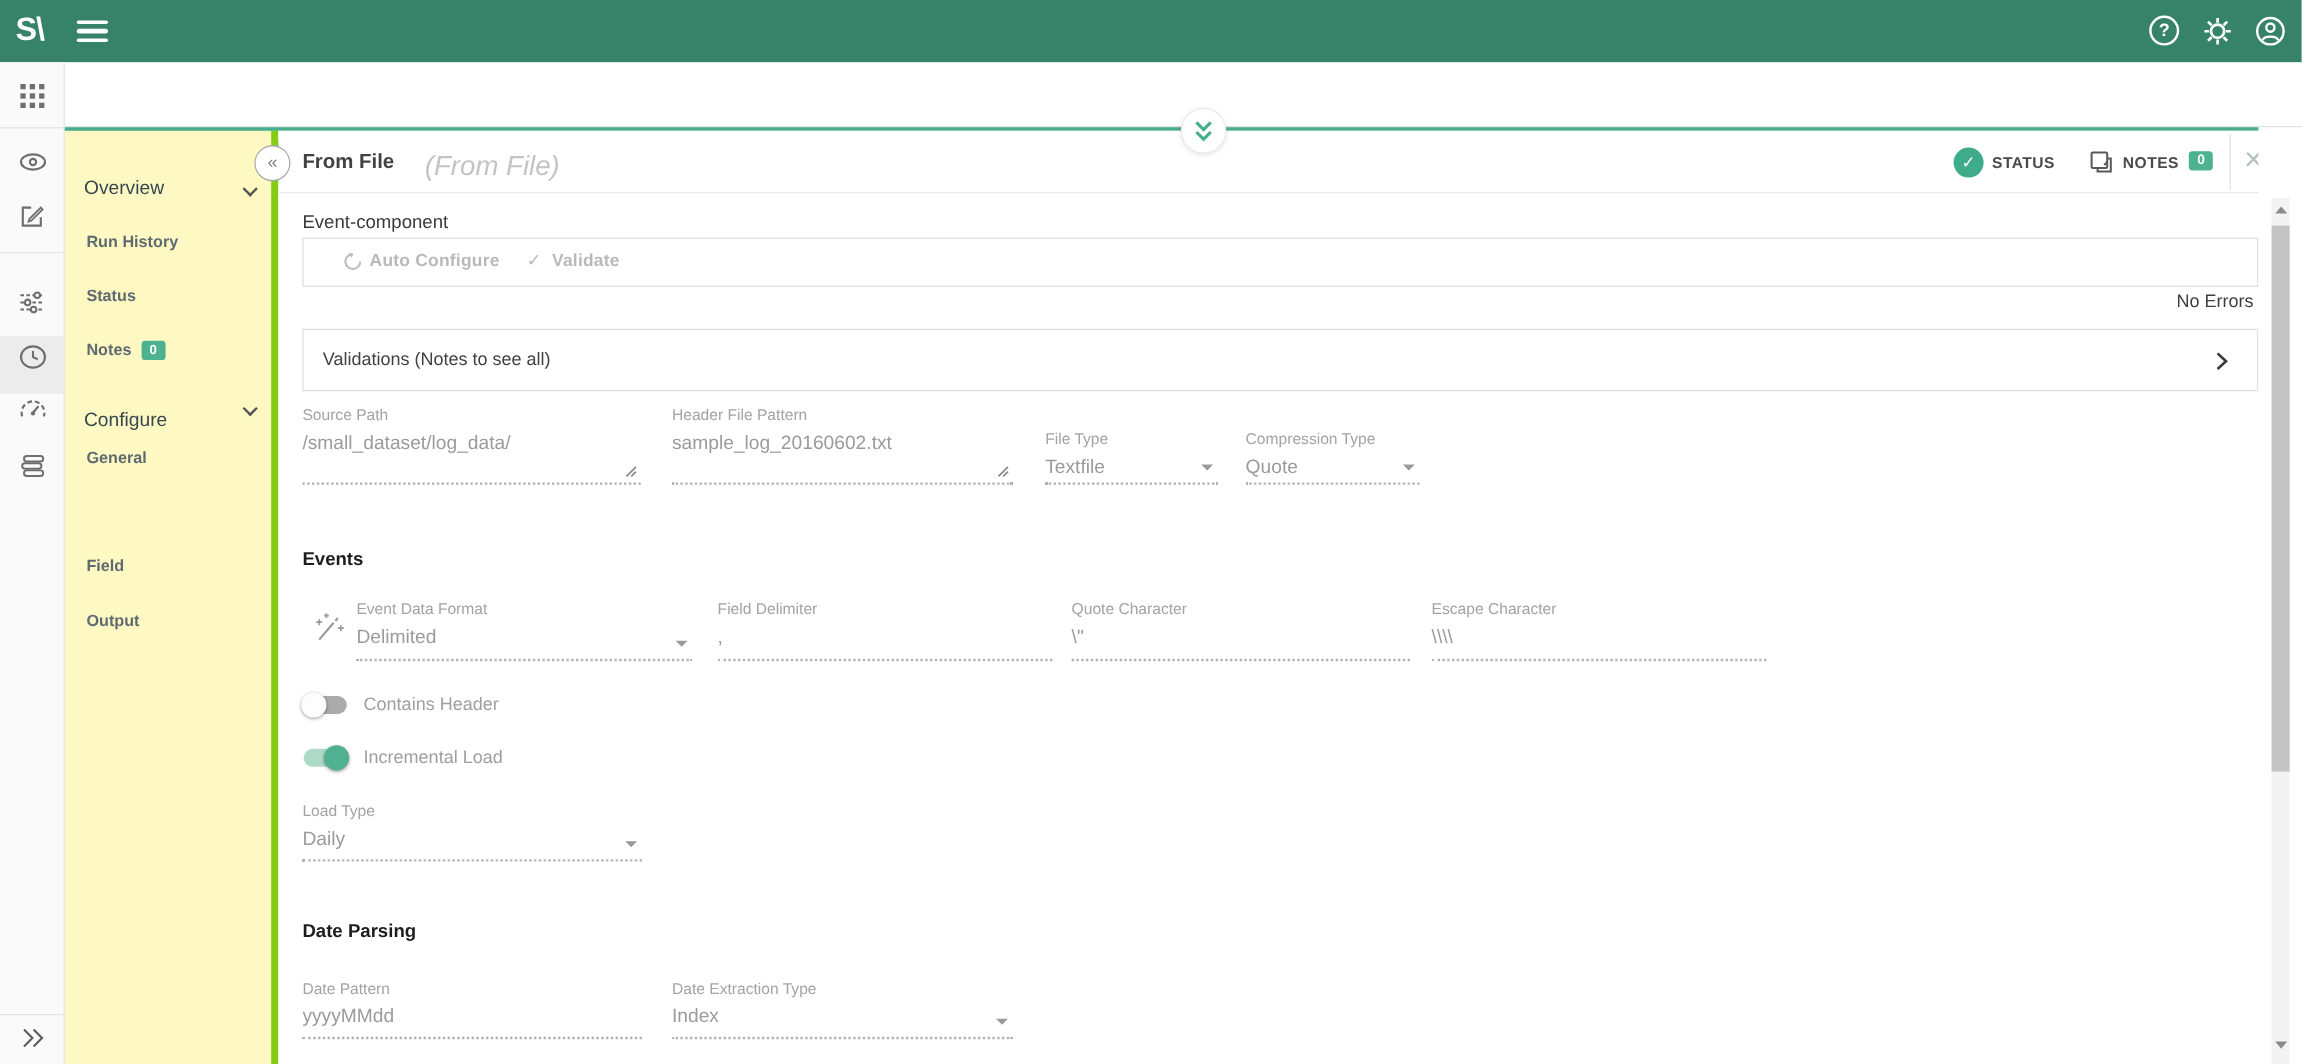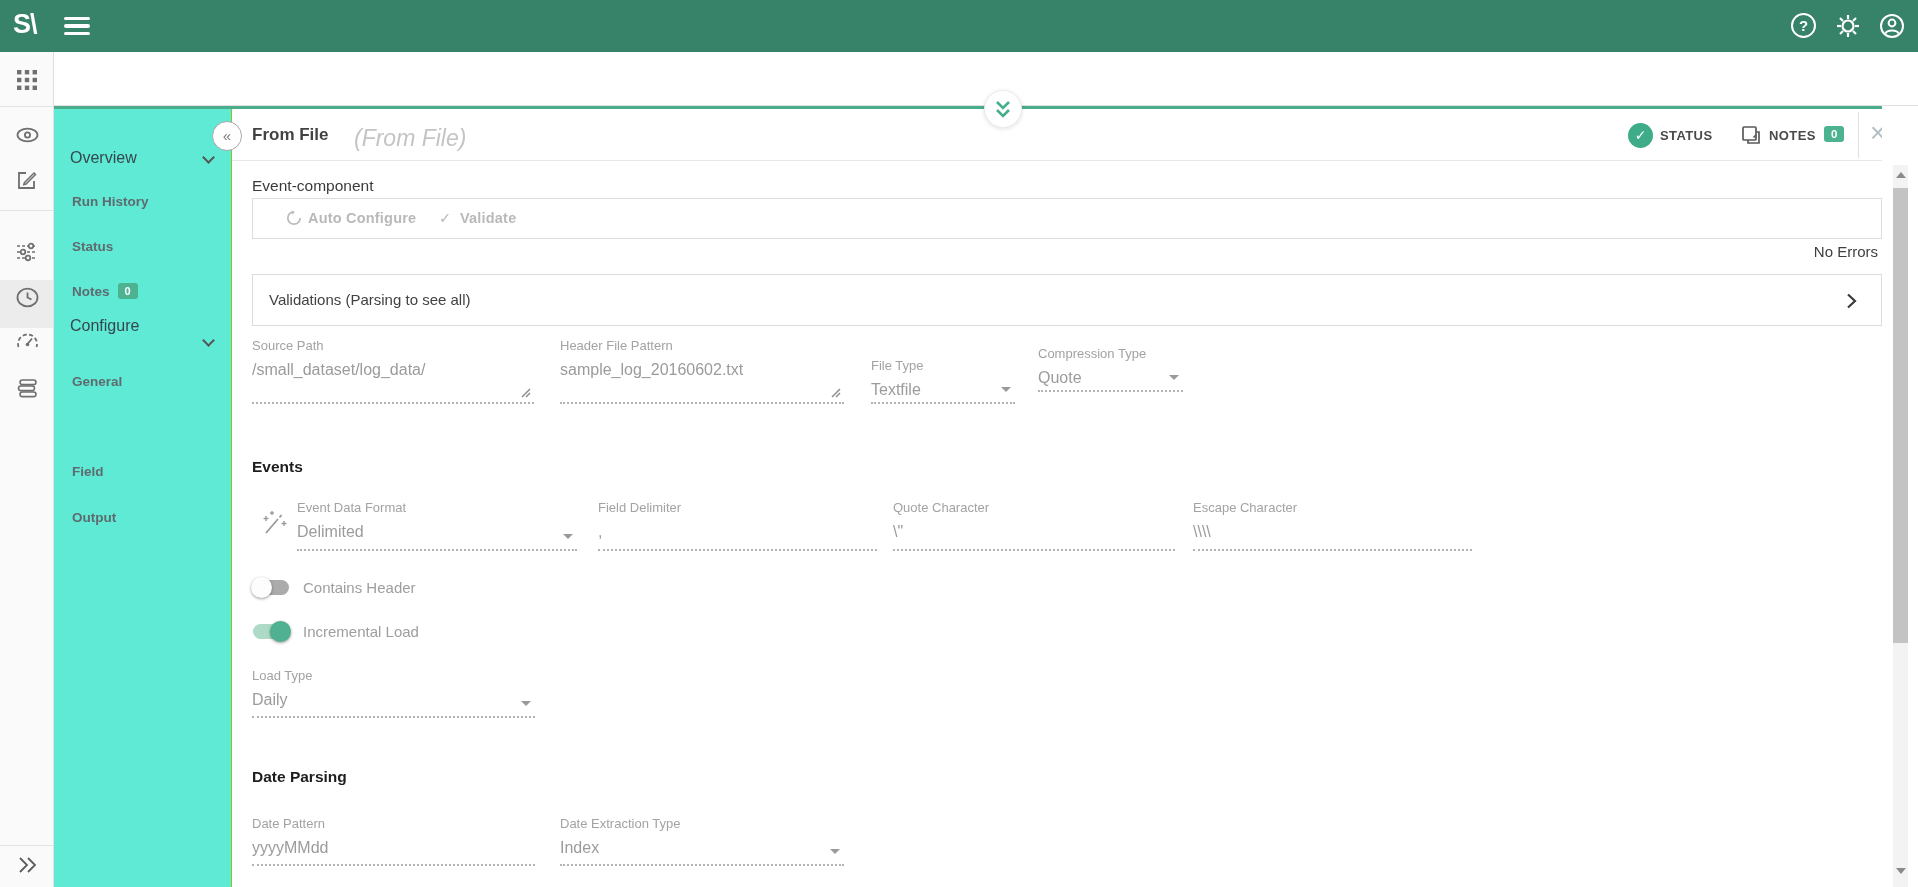--- a/index.html
+++ b/index.html
@@ -30,21 +30,21 @@
   .tog-off2 { background:#ababab; }
   .tog-off2 .thumb { left:-2px; background:#fdfdfd; }
   .tog-on { background:#aedbc8; }
   .tog-on .thumb { left:17px; background:#4fb191; }
   
   .rail { position:absolute; left:0; top:52px; width:54px; height:835px; background:#fafafa; border-right:1px solid #e0e0e0; }
   .rail-div { position:absolute; left:0; width:54px; border-top:1px solid #e3e3e3; }
   .rail-sel { position:absolute; left:0; top:228px; width:53px; height:48px; background:#ececec; }
   .rail-ic { position:absolute; left:16px; }
   
-  .nav { position:absolute; left:54px; top:109px; width:178px; height:778px; background:#5eead4; border-right:1px solid #84cc16; }
+  .nav { position:absolute; left:54px; top:109px; width:178px; height:778px; background:#fef9c3; border-right:6px solid #84cc16; }
   .nav-head { position:absolute; left:16px; font-size:16px; color:#37474f; cursor:pointer; }
   .nav-item { position:absolute; left:18px; font-size:13.5px; font-weight:700; color:#5f6b70; cursor:pointer; }
   .nav-chev { position:absolute; left:150px; width:9px; height:9px; border-right:2px solid #555;
     border-bottom:2px solid #555; transform:rotate(45deg); }
   .nav-sel { position:absolute; left:2px; top:290px; width:178px; height:48px; background:#fcfcfc;
     border:5px solid #0c0c0c; }
   .nav-sel .bar { position:absolute; left:0; top:0; bottom:0; width:4px; background:#45af8b; }
   .nav-sel .lbl { position:absolute; left:17px; top:13px; font-size:13.5px; font-weight:700; color:#4a5458; }
   .badge { display:inline-block; background:#4cb28f; color:#fff; font-size:11px; font-weight:700;
     border-radius:3px; padding:2px 7px; margin-left:8px; position:relative; top:-1px; }
@@ -275,21 +275,21 @@
 </div>
 
 <div class="nav">
   <div class="nav-head" style="top:40px;">Overview</div>
   <div class="nav-chev" style="top:44px;"></div>
   <div class="nav-item" style="top:85px;">Run History</div>
   <div class="nav-item" style="top:130px;">Status</div>
   <div class="nav-item" style="top:175px;">
     <span>Notes</span><span class="badge">0</span>
   </div>
-  <div class="nav-head" style="top:208px;">Configure</div>
+  <div class="nav-head" style="top:233px;">Configure</div>
   <div class="nav-chev" style="top:227px;"></div>
   <div class="nav-item" style="top:265px;">General</div>
   <div class="nav-item" style="top:355px;">Field</div>
   <div class="nav-item" style="top:401px;">Output</div>
 </div>
 
 <div class="green-line"></div>
 <div class="panel"></div>
 
 <div class="collapse-btn">«</div>
@@ -332,21 +332,21 @@
     </svg>
   </div>
   <div class="dis-btn" style="position:absolute; left:55px; top:11px;">Auto Configure</div>
   <div class="dis-btn" style="position:absolute; left:186px; top:11px;">✓</div>
   <div class="dis-btn" style="position:absolute; left:207px; top:11px;">Validate</div>
 </div>
 
 <div class="no-errors">No Errors</div>
 
 <div class="box" style="left:252px; top:274px; width:1630px; height:52px; cursor:pointer;">
-  <div class="valid-lbl">Validations (Parsing to see all)</div>
+  <div class="valid-lbl">Validations (Notes to see all)</div>
   <div style="position:absolute; right:24px; top:18px;">
     <svg width="11" height="16" viewBox="0 0 11 16">
       <polyline points="2,1.5 9,8 2,14.5" stroke="#3a3a3a" stroke-width="2.2" fill="none"></polyline>
     </svg>
   </div>
 </div>
 
 <div class="field" style="left:252px; top:338px; width:282px; height:66px;">
   <div class="flabel">Source Path</div>
   <div class="fvalue">/small_dataset/log_data/</div>
@@ -365,21 +365,21 @@
       <line x1="1" y1="9" x2="9" y2="1" stroke="#8a8a8a" stroke-width="1.4"></line>
       <line x1="5" y1="9" x2="9" y2="5" stroke="#8a8a8a" stroke-width="1.4"></line>
     </svg>
   </div>
 </div>
 <div class="field" style="left:871px; top:358px; width:144px; height:46px;">
   <div class="flabel">File Type</div>
   <div class="fvalue">Textfile</div>
   <div class="sel-arrow"></div>
 </div>
-<div class="field" style="left:1038px; top:346px; width:145px; height:46px;">
+<div class="field" style="left:1038px; top:358px; width:145px; height:46px;">
   <div class="flabel">Compression Type</div>
   <div class="fvalue">Quote</div>
   <div class="sel-arrow"></div>
 </div>
 
 <div class="sec-head" style="left:252px; top:458px;">Events</div>
 
 <div class="abs" style="left:258px; top:508px;">
   <svg width="30" height="30" viewBox="0 0 30 30">
     <g stroke="#9a9a9a" stroke-width="1.8" fill="none">

